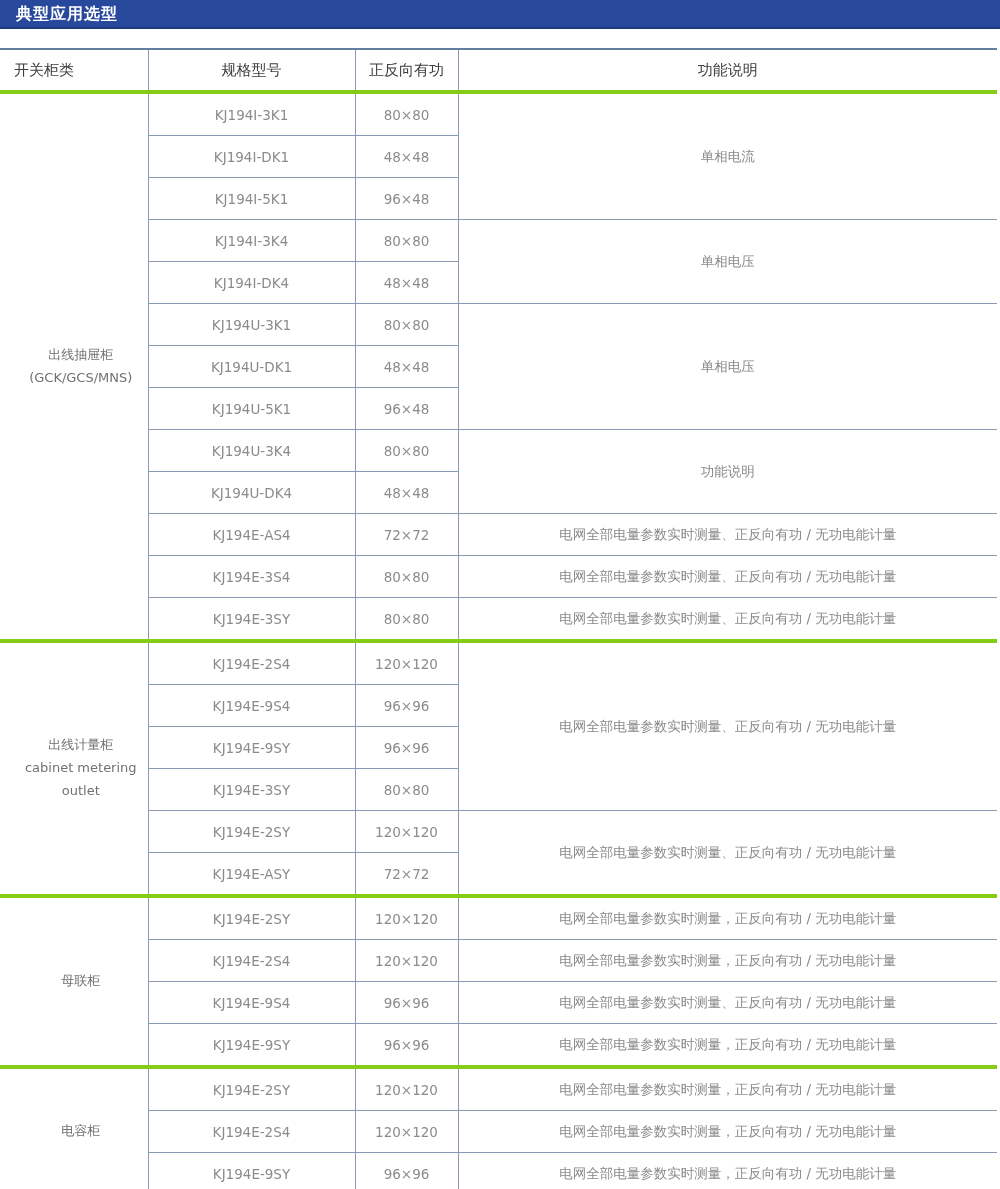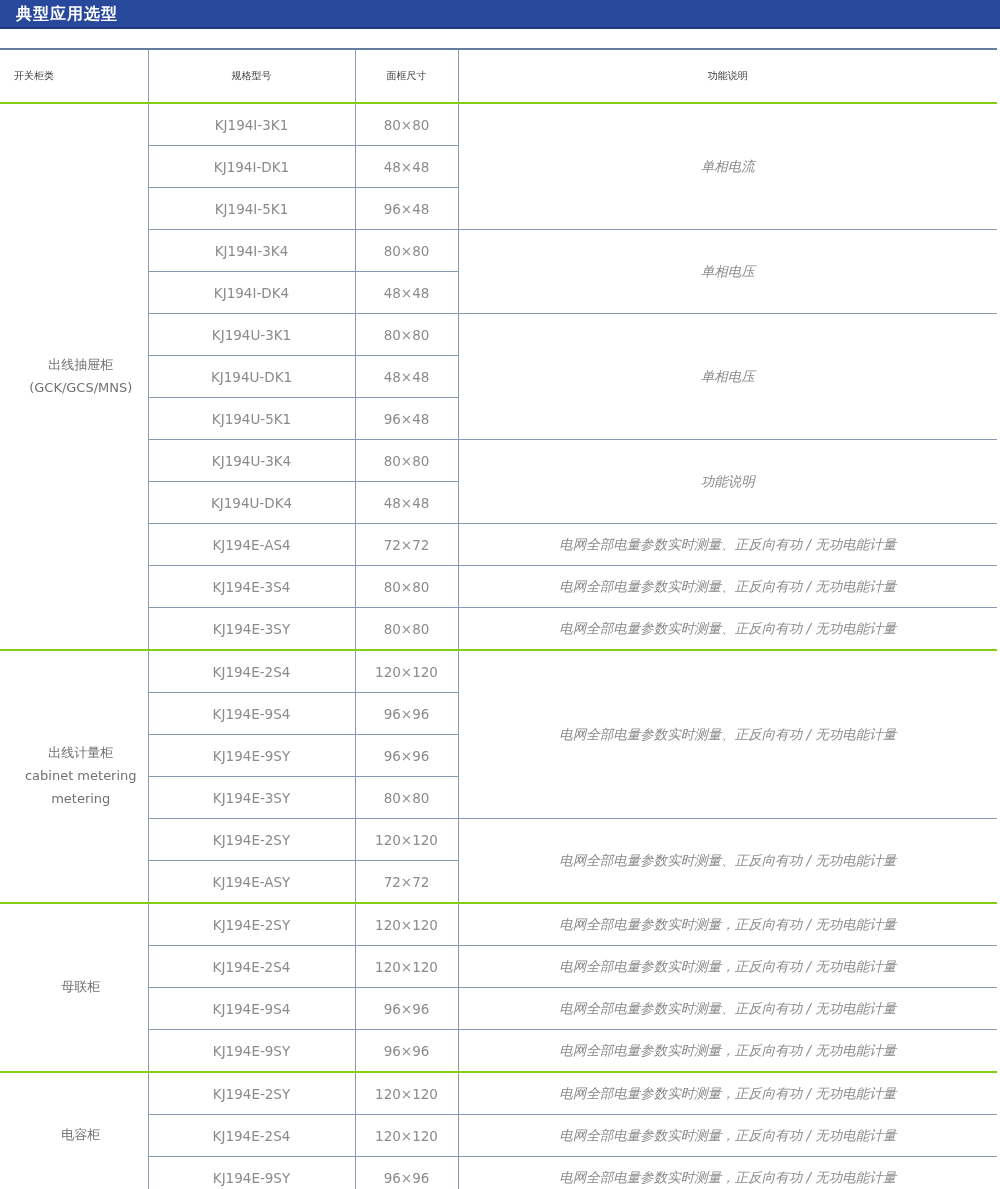--- a/index.html
+++ b/index.html
@@ -35,26 +35,26 @@
     margin-top: 19px;
   }
   col.c1 { width: 148px; }
   col.c2 { width: 207px; }
   col.c3 { width: 103px; }
   col.c4 { width: 539px; }
 
   .sel-table th {
     height: 40px;
     font-weight: normal;
-    font-size: 10px;
+    font-size: 15px;
     color: #3d3d3d;
     text-align: center;
     border-top: 2px solid #657e9e;
     border-bottom: 1px solid #8899b3;
-    padding: 6px;
+    padding: 0;
   }
   .sel-table th.h-cat {
     text-align: left;
     padding-left: 14px;
   }
   .sel-table th.vline,
   .sel-table td.vline {
     border-left: 1px solid #8899b3;
   }
   .sel-table td {
@@ -67,31 +67,30 @@
   }
   .sel-table td.cat-cell {
     text-align: left;
     padding-left: 14px;
     color: #717171;
     font-size: 13px;
     line-height: 1.75;
     border-bottom: 1px solid #8899b3;
   }
   .sel-table tr.group-start td {
-    border-top: 2px solid #84cc16;
+    border-top: 4px solid #84cc16;
     text-align: center;
   }
   .sel-table tr.last-row td,
   .sel-table td.table-bottom {
     border-bottom: 3px solid #54698a;
   }
   .sel-table td.func-cell {
     color: #8a8a8a;
     font-size: 13.5px;
-    font-style: italic;
   }
 </style>
 </head>
 <body>
 
 <div class="page">
 
   <div class="title-bar">
     <span>典型应用选型</span>
   </div>
@@ -100,21 +99,21 @@
     <colgroup>
       <col class="c1">
         <col class="c2">
         <col class="c3">
         <col class="c4">
     </colgroup>
     <thead>
       <tr>
         <th class="h-cat">开关柜类</th>
         <th class="vline">规格型号</th>
-        <th class="vline">面框尺寸</th>
+        <th class="vline">正反向有功</th>
         <th class="vline">功能说明</th>
       </tr>
     </thead>
     <tbody id="table-body">
         <tr class="group-start">
           <td class="cat-cell" rowspan="13">
             <div>出线抽屉柜</div>
             <div>(GCK/GCS/MNS)</div>
           </td>
           <td class="vline">KJ194I-3K1</td>
@@ -172,21 +171,21 @@
         </tr>
         <tr>
           <td class="vline">KJ194E-3SY</td>
           <td class="vline">80×80</td>
           <td class="vline func-cell" rowspan="1">电网全部电量参数实时测量、正反向有功 / 无功电能计量</td>
         </tr>
         <tr class="group-start">
           <td class="cat-cell" rowspan="6">
             <div>出线计量柜</div>
             <div>cabinet metering</div>
-            <div>metering</div>
+            <div>outlet</div>
           </td>
           <td class="vline">KJ194E-2S4</td>
           <td class="vline">120×120</td>
           <td class="vline func-cell" rowspan="4">电网全部电量参数实时测量、正反向有功 / 无功电能计量</td>
         </tr>
         <tr>
           <td class="vline">KJ194E-9S4</td>
           <td class="vline">96×96</td>
         </tr>
         <tr>

